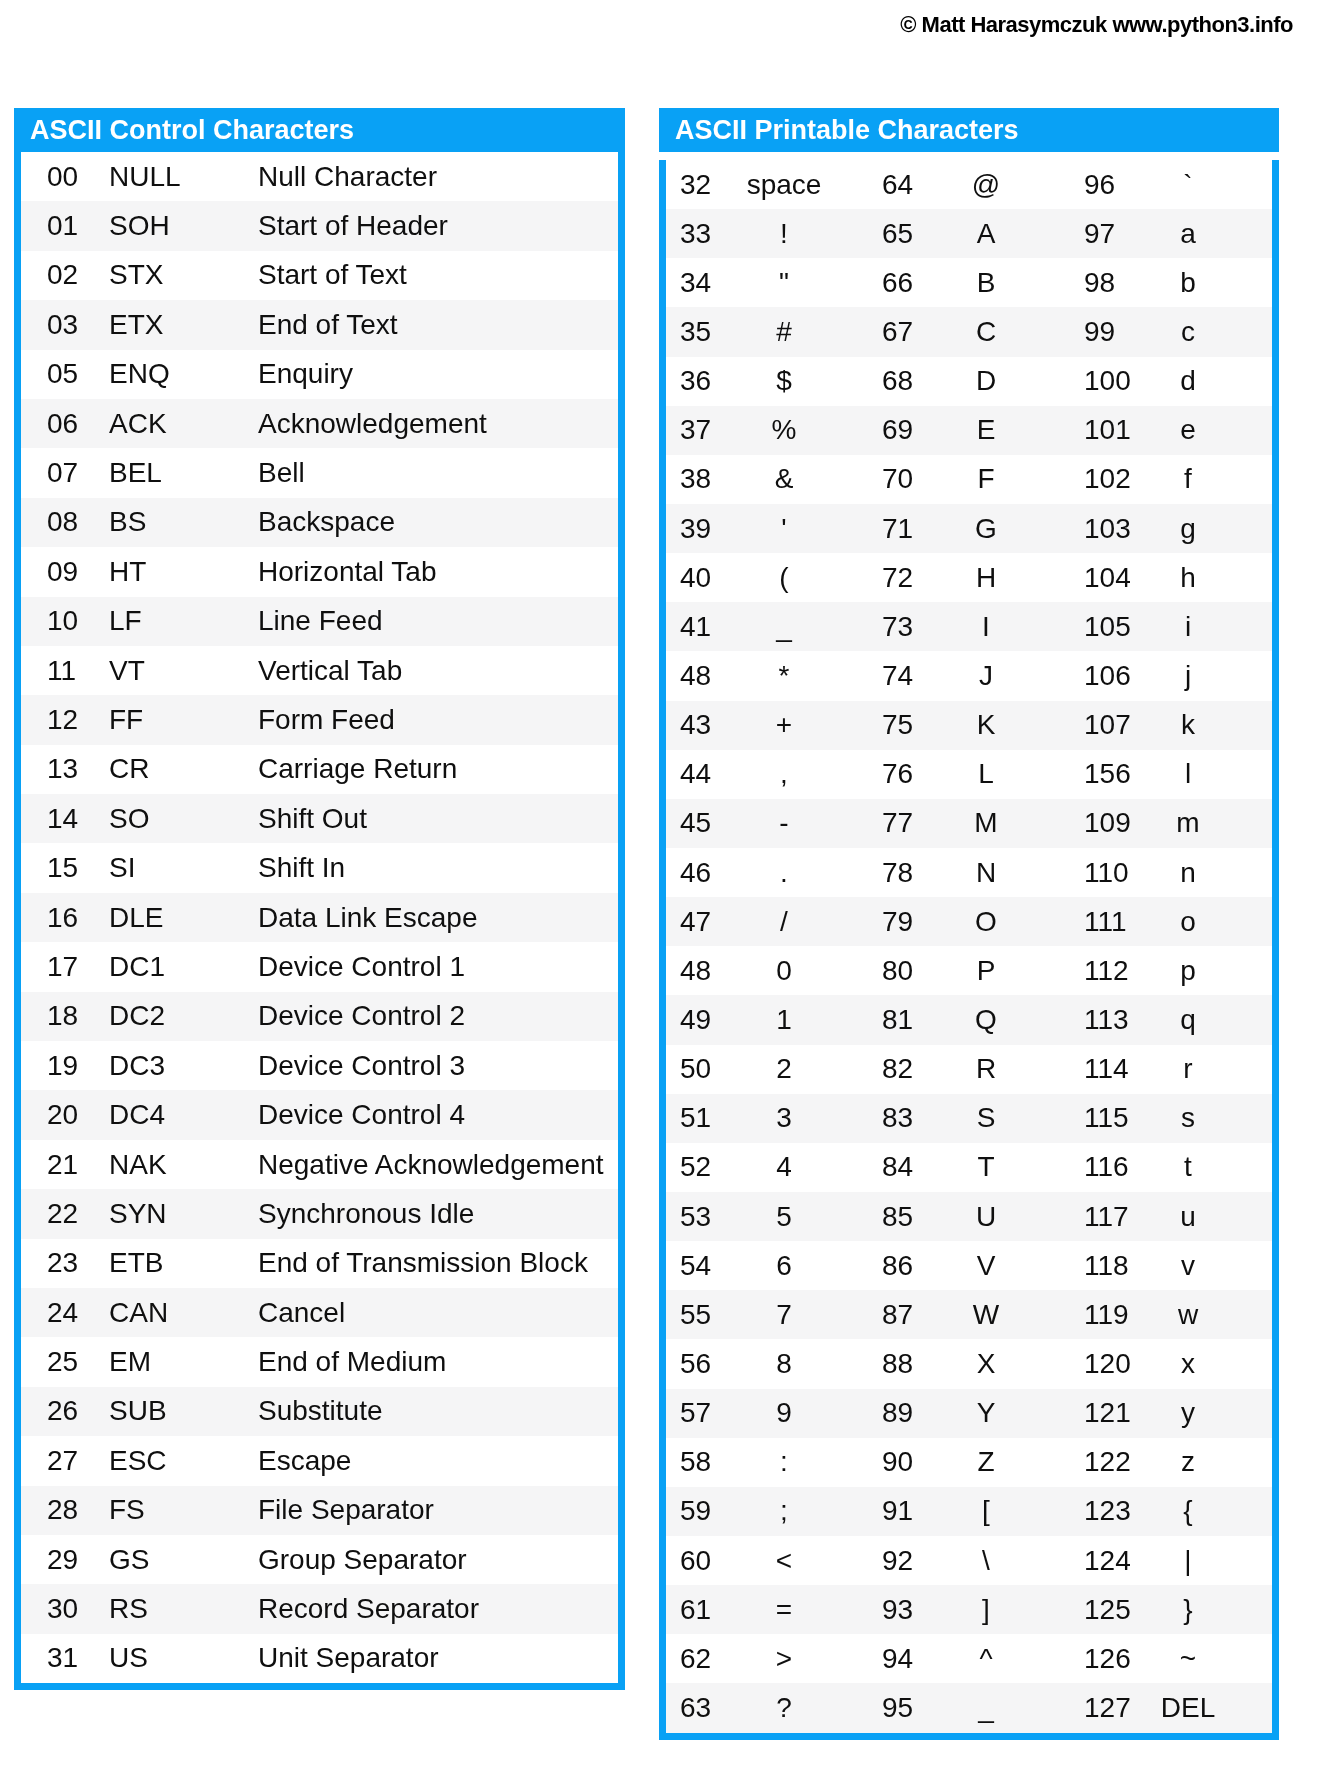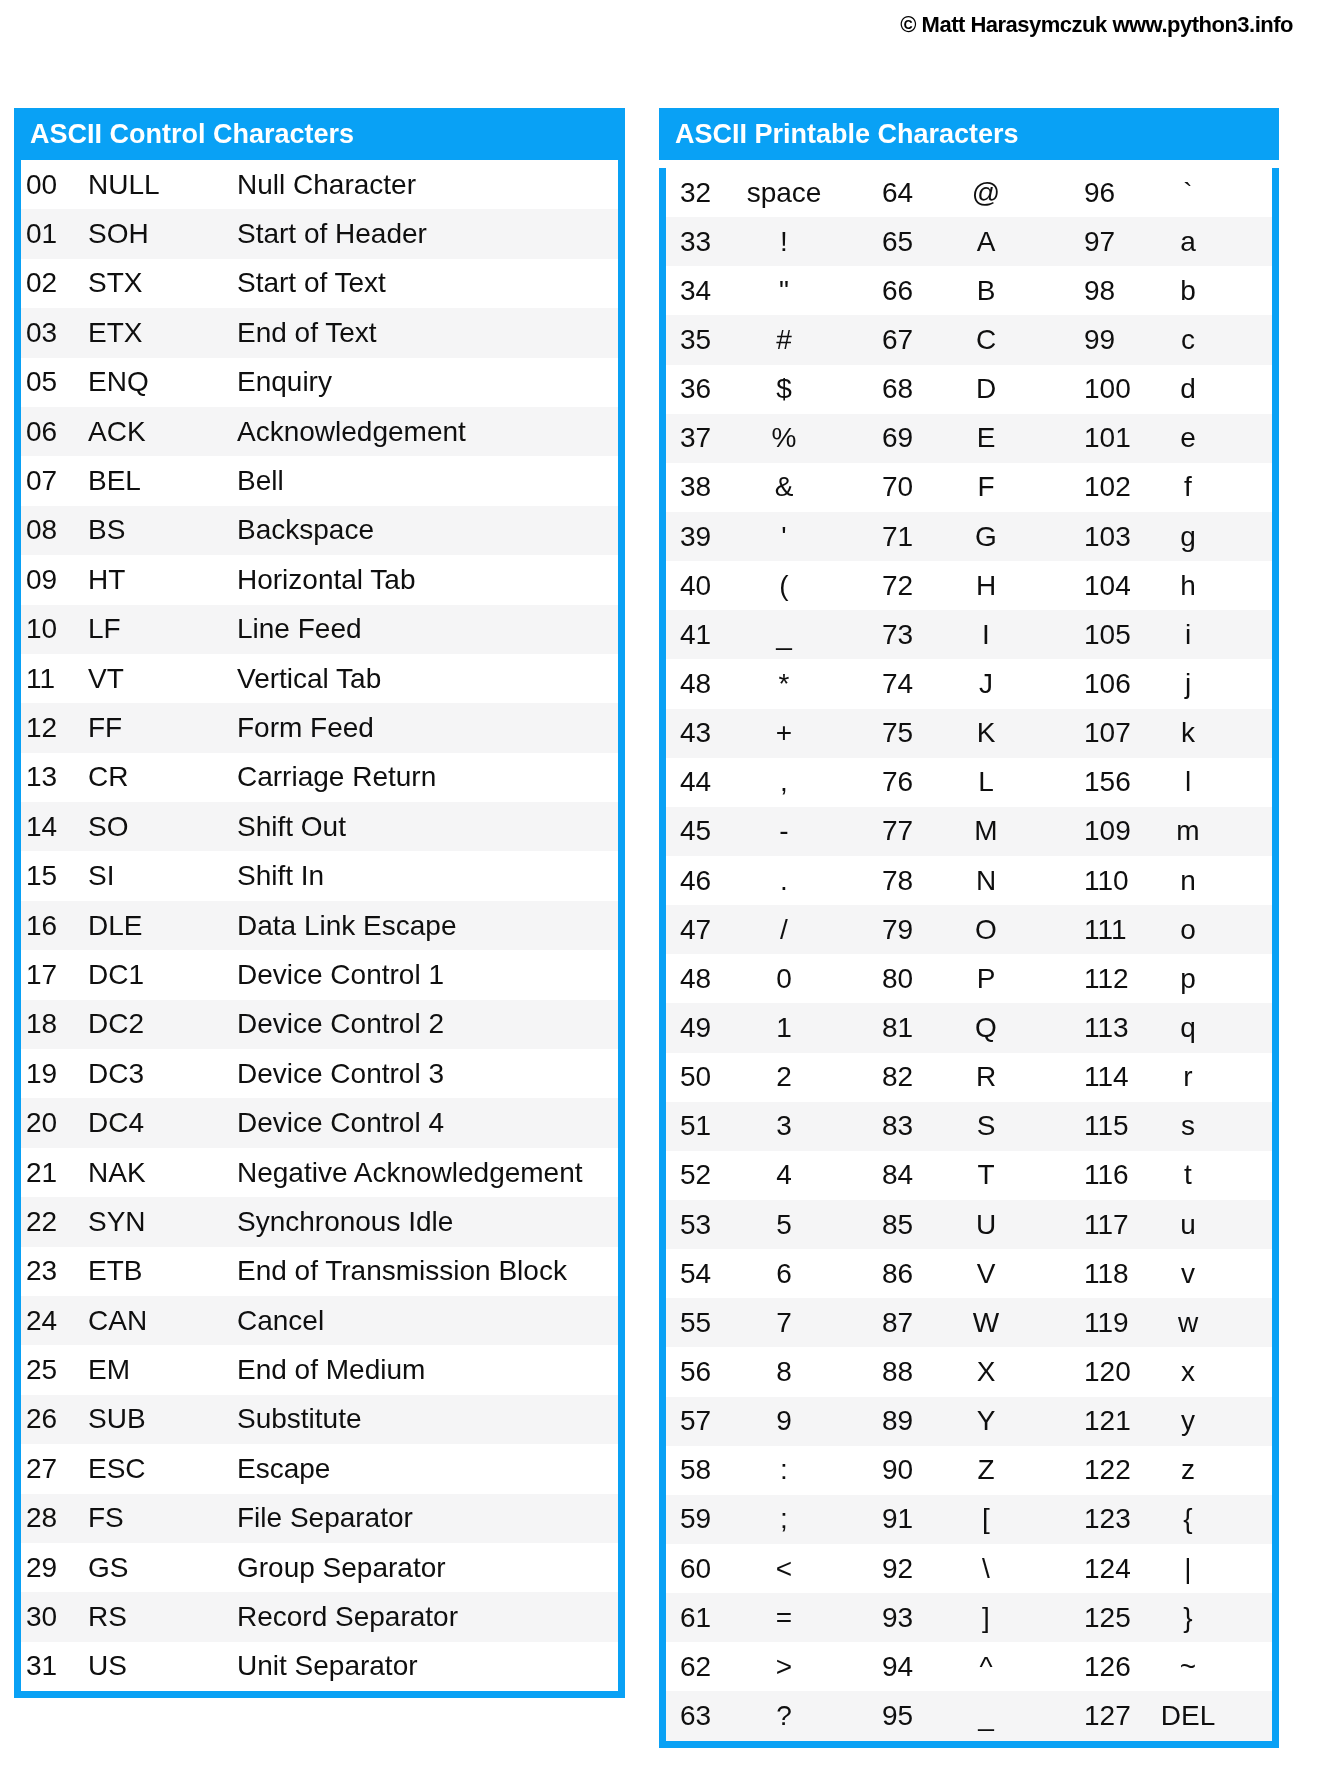--- a/index.html
+++ b/index.html
@@ -14,30 +14,30 @@
     font-family:"Liberation Sans","DejaVu Sans",sans-serif;
   }
   .copyright{
     position:absolute;top:12px;right:29px;
     font-size:22px;font-weight:bold;letter-spacing:-0.5px;color:#000;
   }
   .table{position:absolute;top:108px;box-sizing:border-box;}
   .ctable{left:14px;width:611px;}
   .ptable{left:659px;width:620px;}
   .ttitle{
-    height:52px;background:var(--blue);color:#fff;
+    height:44px;background:var(--blue);color:#fff;
     font-size:27px;font-weight:bold;
     display:flex;align-items:center;padding-left:16px;box-sizing:border-box;
   }
   .crows{
     border:7px solid var(--blue);border-top:none;box-sizing:border-box;background:#fff;
   }
   .crow{
     height:49.4px;display:grid;grid-template-columns:62px 149px 1fr;
-    align-items:center;padding-left:5px;font-size:28px;background:#fff;
+    align-items:center;padding-left:26px;font-size:28px;background:#fff;
   }
   .crow:nth-child(even){background:var(--stripe);}
   .panels{
     margin-top:8px;display:flex;
     background:var(--blue);padding:0 7px 7px 7px;box-sizing:border-box;
   }
   .panel{flex:1;background:#ffffff;min-width:0;}
   .prow{
     height:49.15px;display:grid;grid-template-columns:60px 1fr;
     align-items:center;padding-left:14px;font-size:28px;background:#fff;

